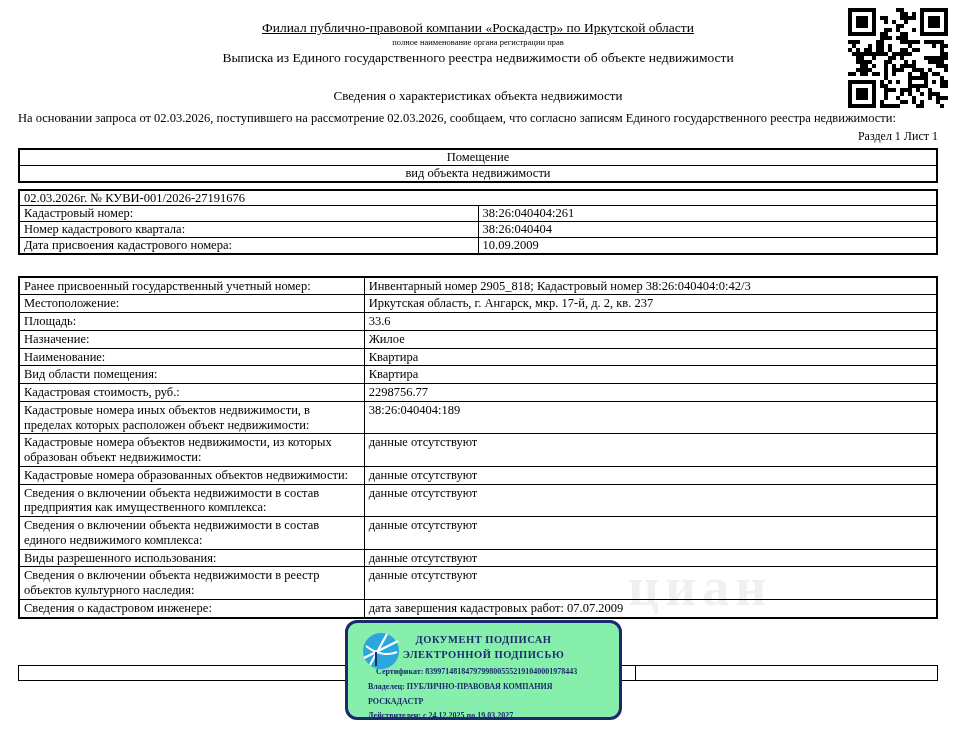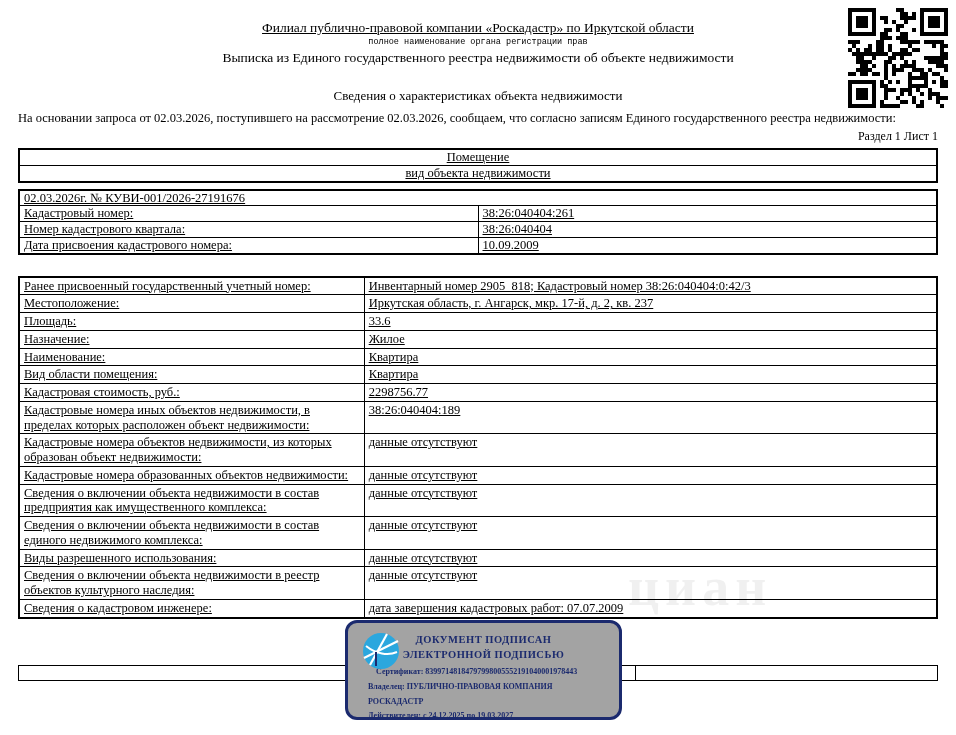--- a/index.html
+++ b/index.html
@@ -3,33 +3,33 @@
 <meta charset="utf-8">
 <style>
   * { margin:0; padding:0; box-sizing:border-box; }
   html,body { background:#fff; }
   body { font-family:"Liberation Serif", serif; color:#000; }
   .page { position:relative; width:956px; height:735px; background:#fff; overflow:hidden; }
 
   
   .header { text-align:center; padding-top:20px; position:relative; z-index:2; }
   .org-name { font-size:13.5px; text-decoration:underline; }
-  .org-sub { font-size:8.5px; margin-top:1px;font-family:Liberation Mono, monospace; }
+  .org-sub { font-size:8.5px; margin-top:1px; }
   .doc-title { font-size:13.5px; margin-top:3px; }
   .section-title { font-size:13px; margin-top:22px; }
   .request-line { text-align:left; font-size:12.5px; margin:7px 18px 0; }
   .section-sheet { text-align:right; font-size:12px; margin:3px 18px 0; }
 
   
   .qr { position:absolute; top:8px; right:8px; display:grid;
         grid-template-columns:repeat(25,4px); grid-auto-rows:4px; z-index:3; }
   .qr .m { background:#000; }
 
   
-  .tables { margin:4px 18px 0; position:relative; z-index:2;text-decoration:underline; }
+  .tables { margin:4px 18px 0; position:relative; z-index:2; }
   table { width:100%; border-collapse:collapse; table-layout:fixed; }
   .doc-table { border:2px solid #000; }
   .doc-table td { border:1.5px solid #000; font-size:12.5px; padding:0px 4px; line-height:1.18; vertical-align:top; }
   .t-object { margin-top:0; }
   .t-object td { text-align:center; height:14px; }
   .t-sheets { margin-top:7px; }
   .t-sheets td { text-align:center; height:17px; }
   .t-cad { margin-top:6px; }
   .t-cad td.lbl, .t-det td.lbl { width:37.6%; }
   .t-det { margin-top:21px; }
@@ -37,21 +37,21 @@
   .full-row td { height:16px; }
 
   
   .sig-wrap { margin:46px 18px 0; position:relative; z-index:2; }
   .t-sig td { border:1.5px solid #000; font-size:12.5px; text-align:center; }
   .t-sig .r-empty td { height:15px; }
   .t-sig .c1 { width:37.2%; } .t-sig .c2 { width:29.9%; } .t-sig .c3 { width:32.9%; }
 
   
   .stamp { position:absolute; left:345px; top:620px; width:277px; height:100px;
-           background:#a3a3a3; border:3px solid #1b2a6e; border-radius:12px; z-index:5;
+           background:#86efac; border:3px solid #1b2a6e; border-radius:12px; z-index:5;
            color:#1b2a6e; }
   .stamp-logo { position:absolute; left:14px; top:9px; }
   .stamp-title { text-align:center; font-weight:bold; font-size:10.5px; margin-top:11px; letter-spacing:.5px; }
   .stamp-title2 { text-align:center; font-weight:bold; font-size:10.5px; margin-top:4px; letter-spacing:.5px; }
   .stamp-small { font-size:8px; font-weight:bold; margin:4px 0 0 20px; line-height:1.35; }
   .stamp-small.first { margin-top:7px;margin-left:28px; }
 
   
   .watermark { position:absolute; left:628px; top:556px; font-size:54px; letter-spacing:6px;
                color:#000; opacity:0.055; z-index:1; font-weight:bold; }

